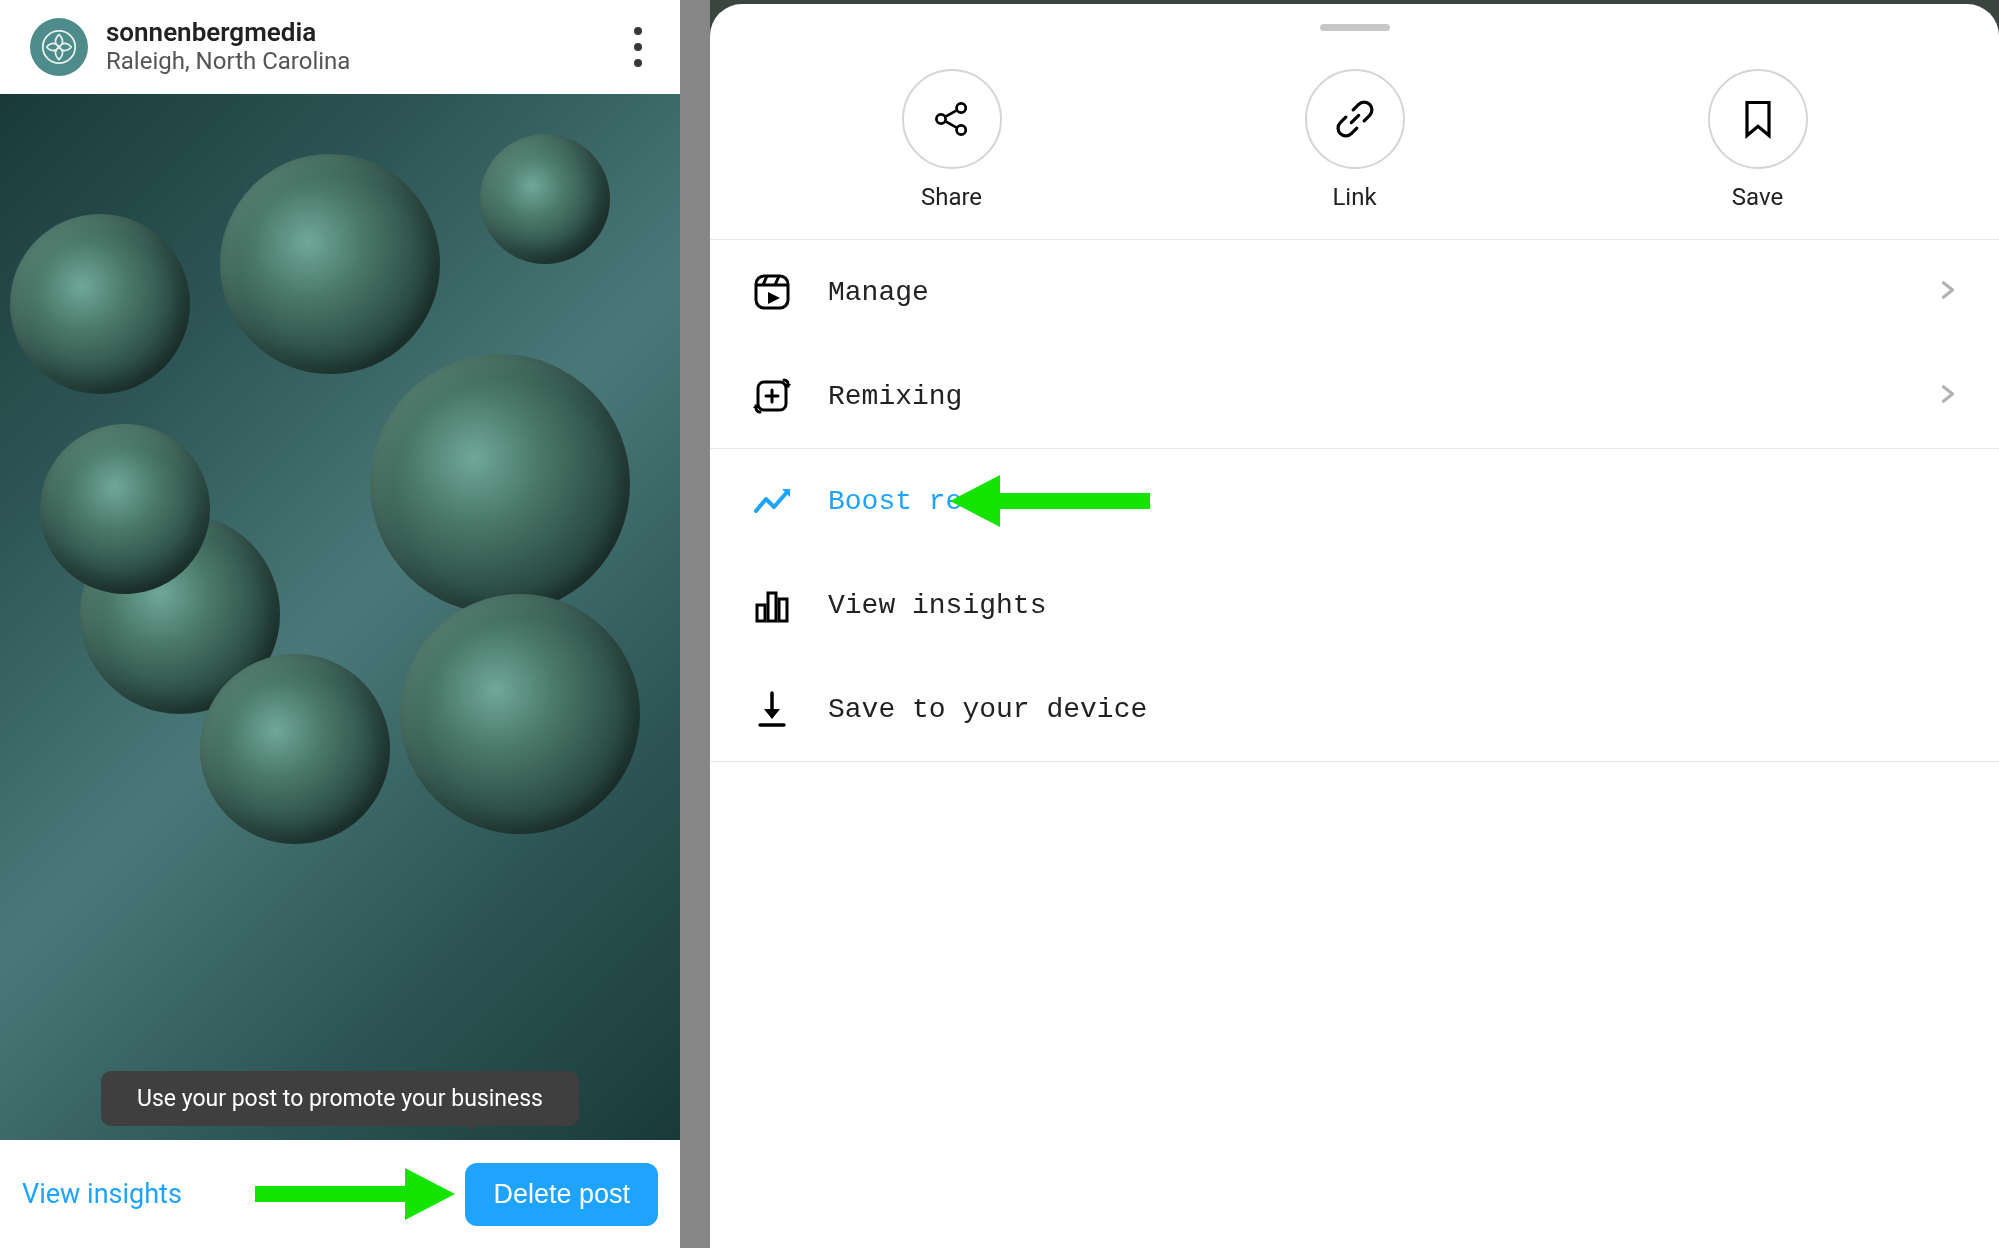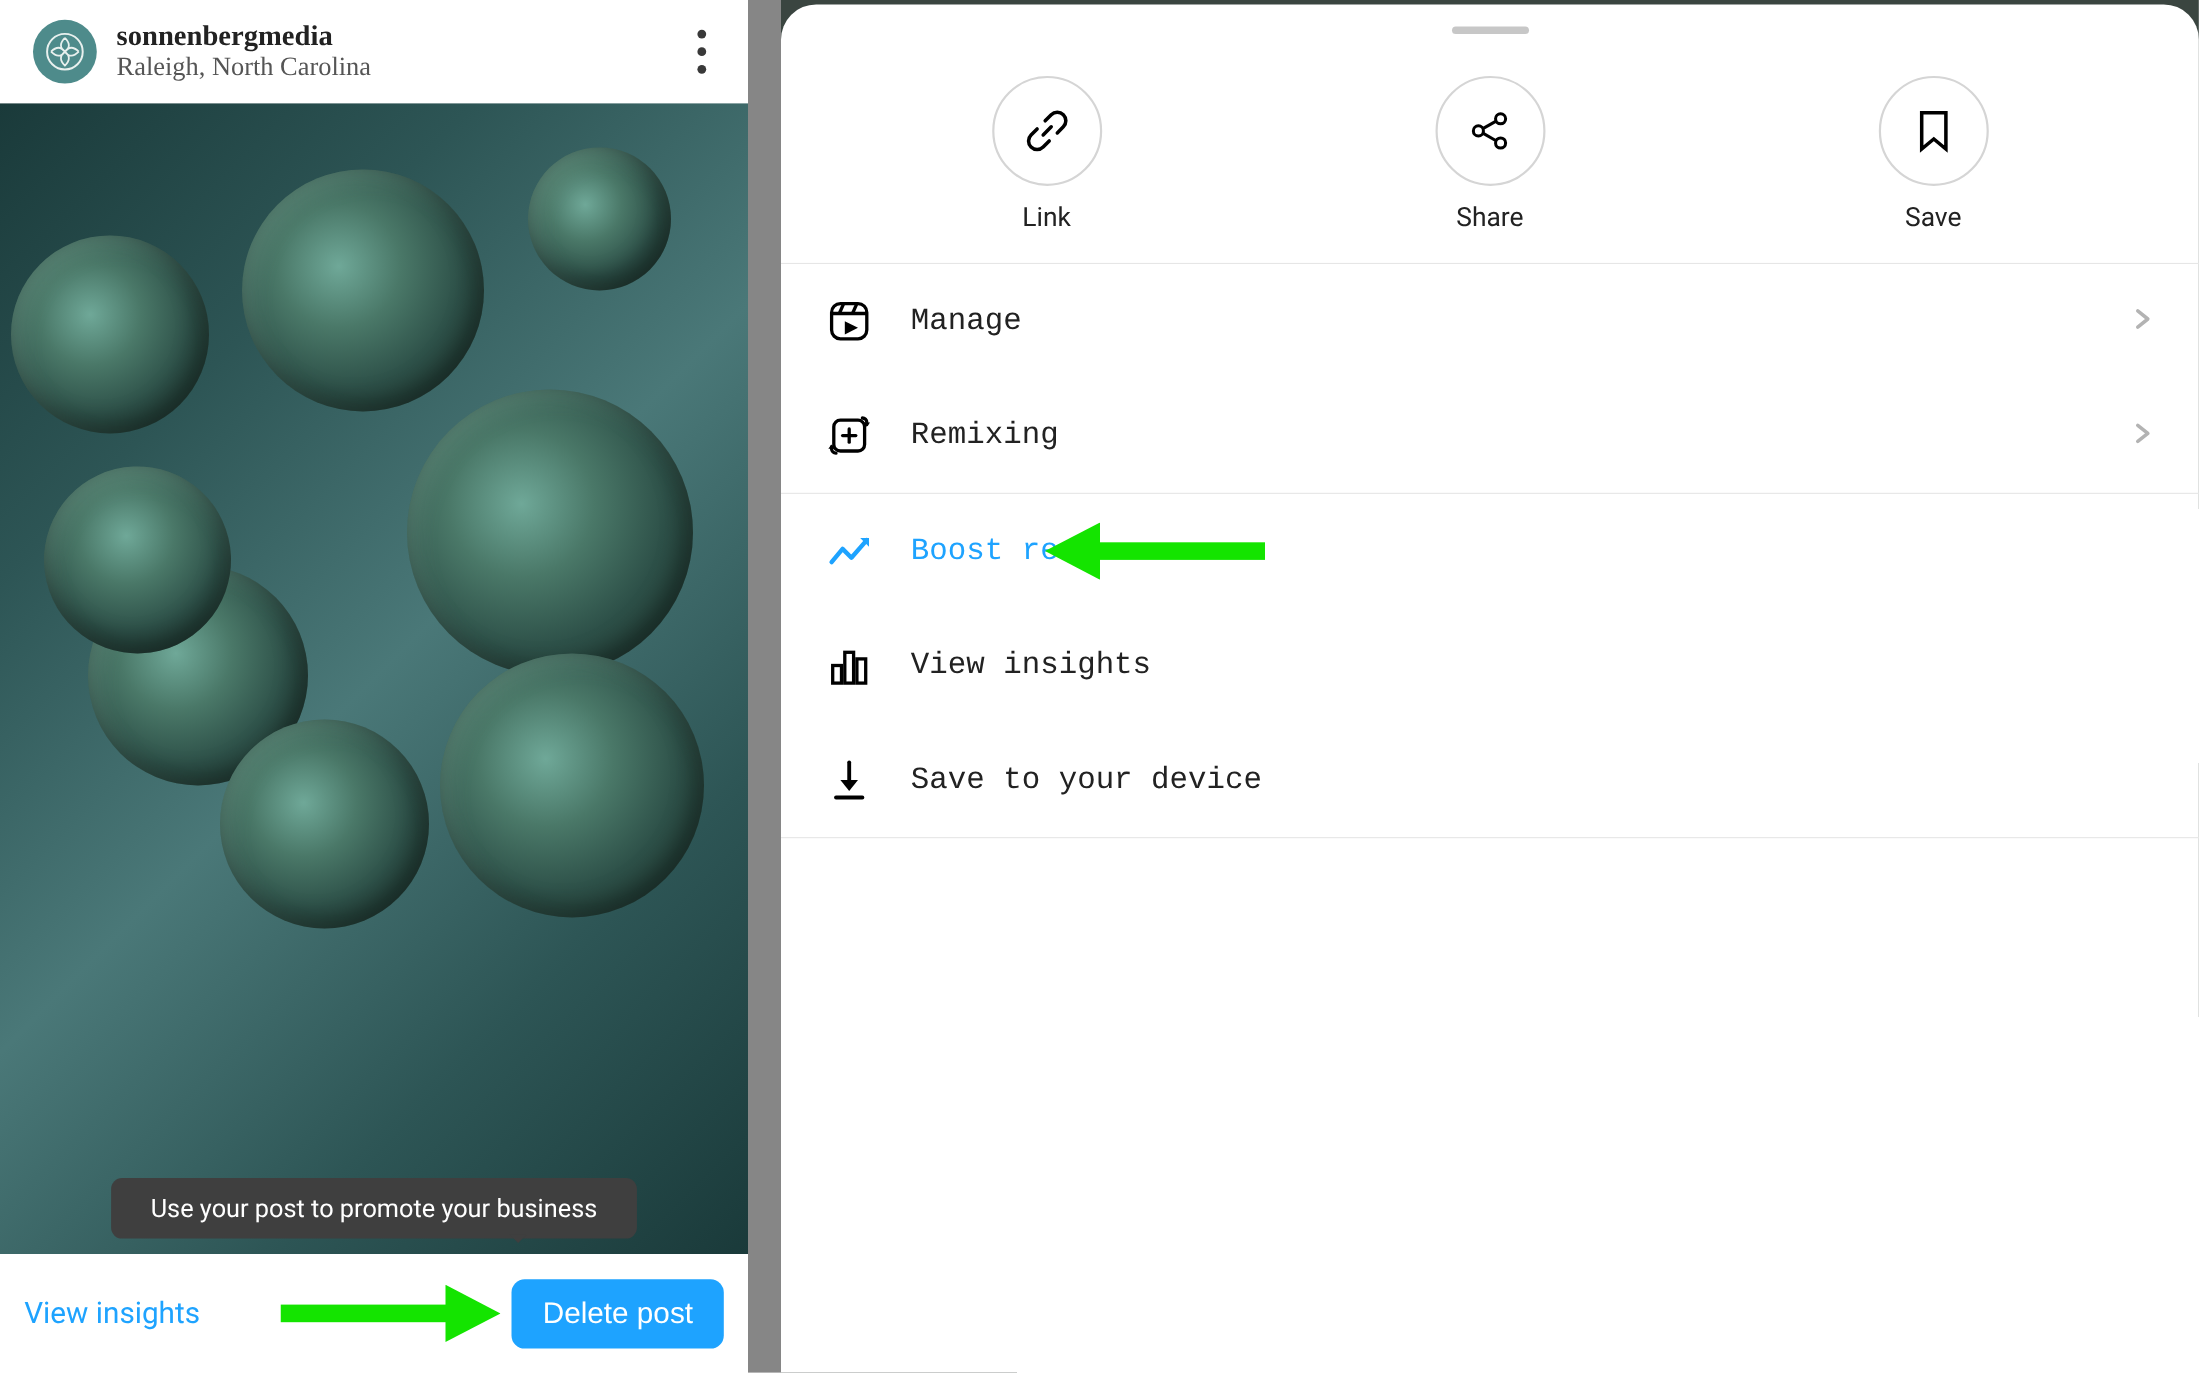--- a/index.html
+++ b/index.html
@@ -18,21 +18,20 @@
     background: #fff;
     position: relative;
     display: flex;
     flex-direction: column;
   }
   .post-header {
     display: flex;
     align-items: center;
     padding: 18px 22px 18px 30px;
     gap: 18px;
-    font-family: Liberation Serif, serif;
   }
   .avatar {
     width: 58px;
     height: 58px;
     border-radius: 50%;
     background: #4e8b8b;
     display: flex;
     align-items: center;
     justify-content: center;
     flex-shrink: 0;
@@ -262,46 +261,46 @@
 <div class="divider"></div>
 
 <div class="right-panel">
   <div class="sheet">
     <div class="grabber"></div>
 
     <div class="action-row">
       <div class="action-item">
         <div class="action-circle">
           <svg viewBox="0 0 48 48">
-              <g fill="none" stroke="#000" stroke-width="3.5" stroke-linecap="round">
-                <path d="M20 28 L28 20"></path>
-                <path d="M22 14 L28 8 a8 8 0 0 1 12 12 L34 26"></path>
-                <path d="M26 34 L20 40 a8 8 0 0 1 -12 -12 L14 22"></path>
-              </g>
-            </svg>
-        </div>
-        <span class="action-label">Link</span>
-      </div>
-      <div class="action-item">
-        <div class="action-circle">
-          <svg viewBox="0 0 48 48">
               <g fill="none" stroke="#000" stroke-width="3">
                 <circle cx="12" cy="24" r="5"></circle>
                 <circle cx="34" cy="12" r="5"></circle>
                 <circle cx="34" cy="36" r="5"></circle>
                 <line x1="16" y1="22" x2="30" y2="14"></line>
                 <line x1="16" y1="26" x2="30" y2="34"></line>
               </g>
             </svg>
         </div>
         <span class="action-label">Share</span>
       </div>
       <div class="action-item">
         <div class="action-circle">
           <svg viewBox="0 0 48 48">
+              <g fill="none" stroke="#000" stroke-width="3.5" stroke-linecap="round">
+                <path d="M20 28 L28 20"></path>
+                <path d="M22 14 L28 8 a8 8 0 0 1 12 12 L34 26"></path>
+                <path d="M26 34 L20 40 a8 8 0 0 1 -12 -12 L14 22"></path>
+              </g>
+            </svg>
+        </div>
+        <span class="action-label">Link</span>
+      </div>
+      <div class="action-item">
+        <div class="action-circle">
+          <svg viewBox="0 0 48 48">
               <path d="M12 6 H36 V42 L24 32 L12 42 Z" fill="none" stroke="#000" stroke-width="3.5"></path>
             </svg>
         </div>
         <span class="action-label">Save</span>
       </div>
     </div>
 
     <div class="hr"></div>
 
     <div class="menu-list">

